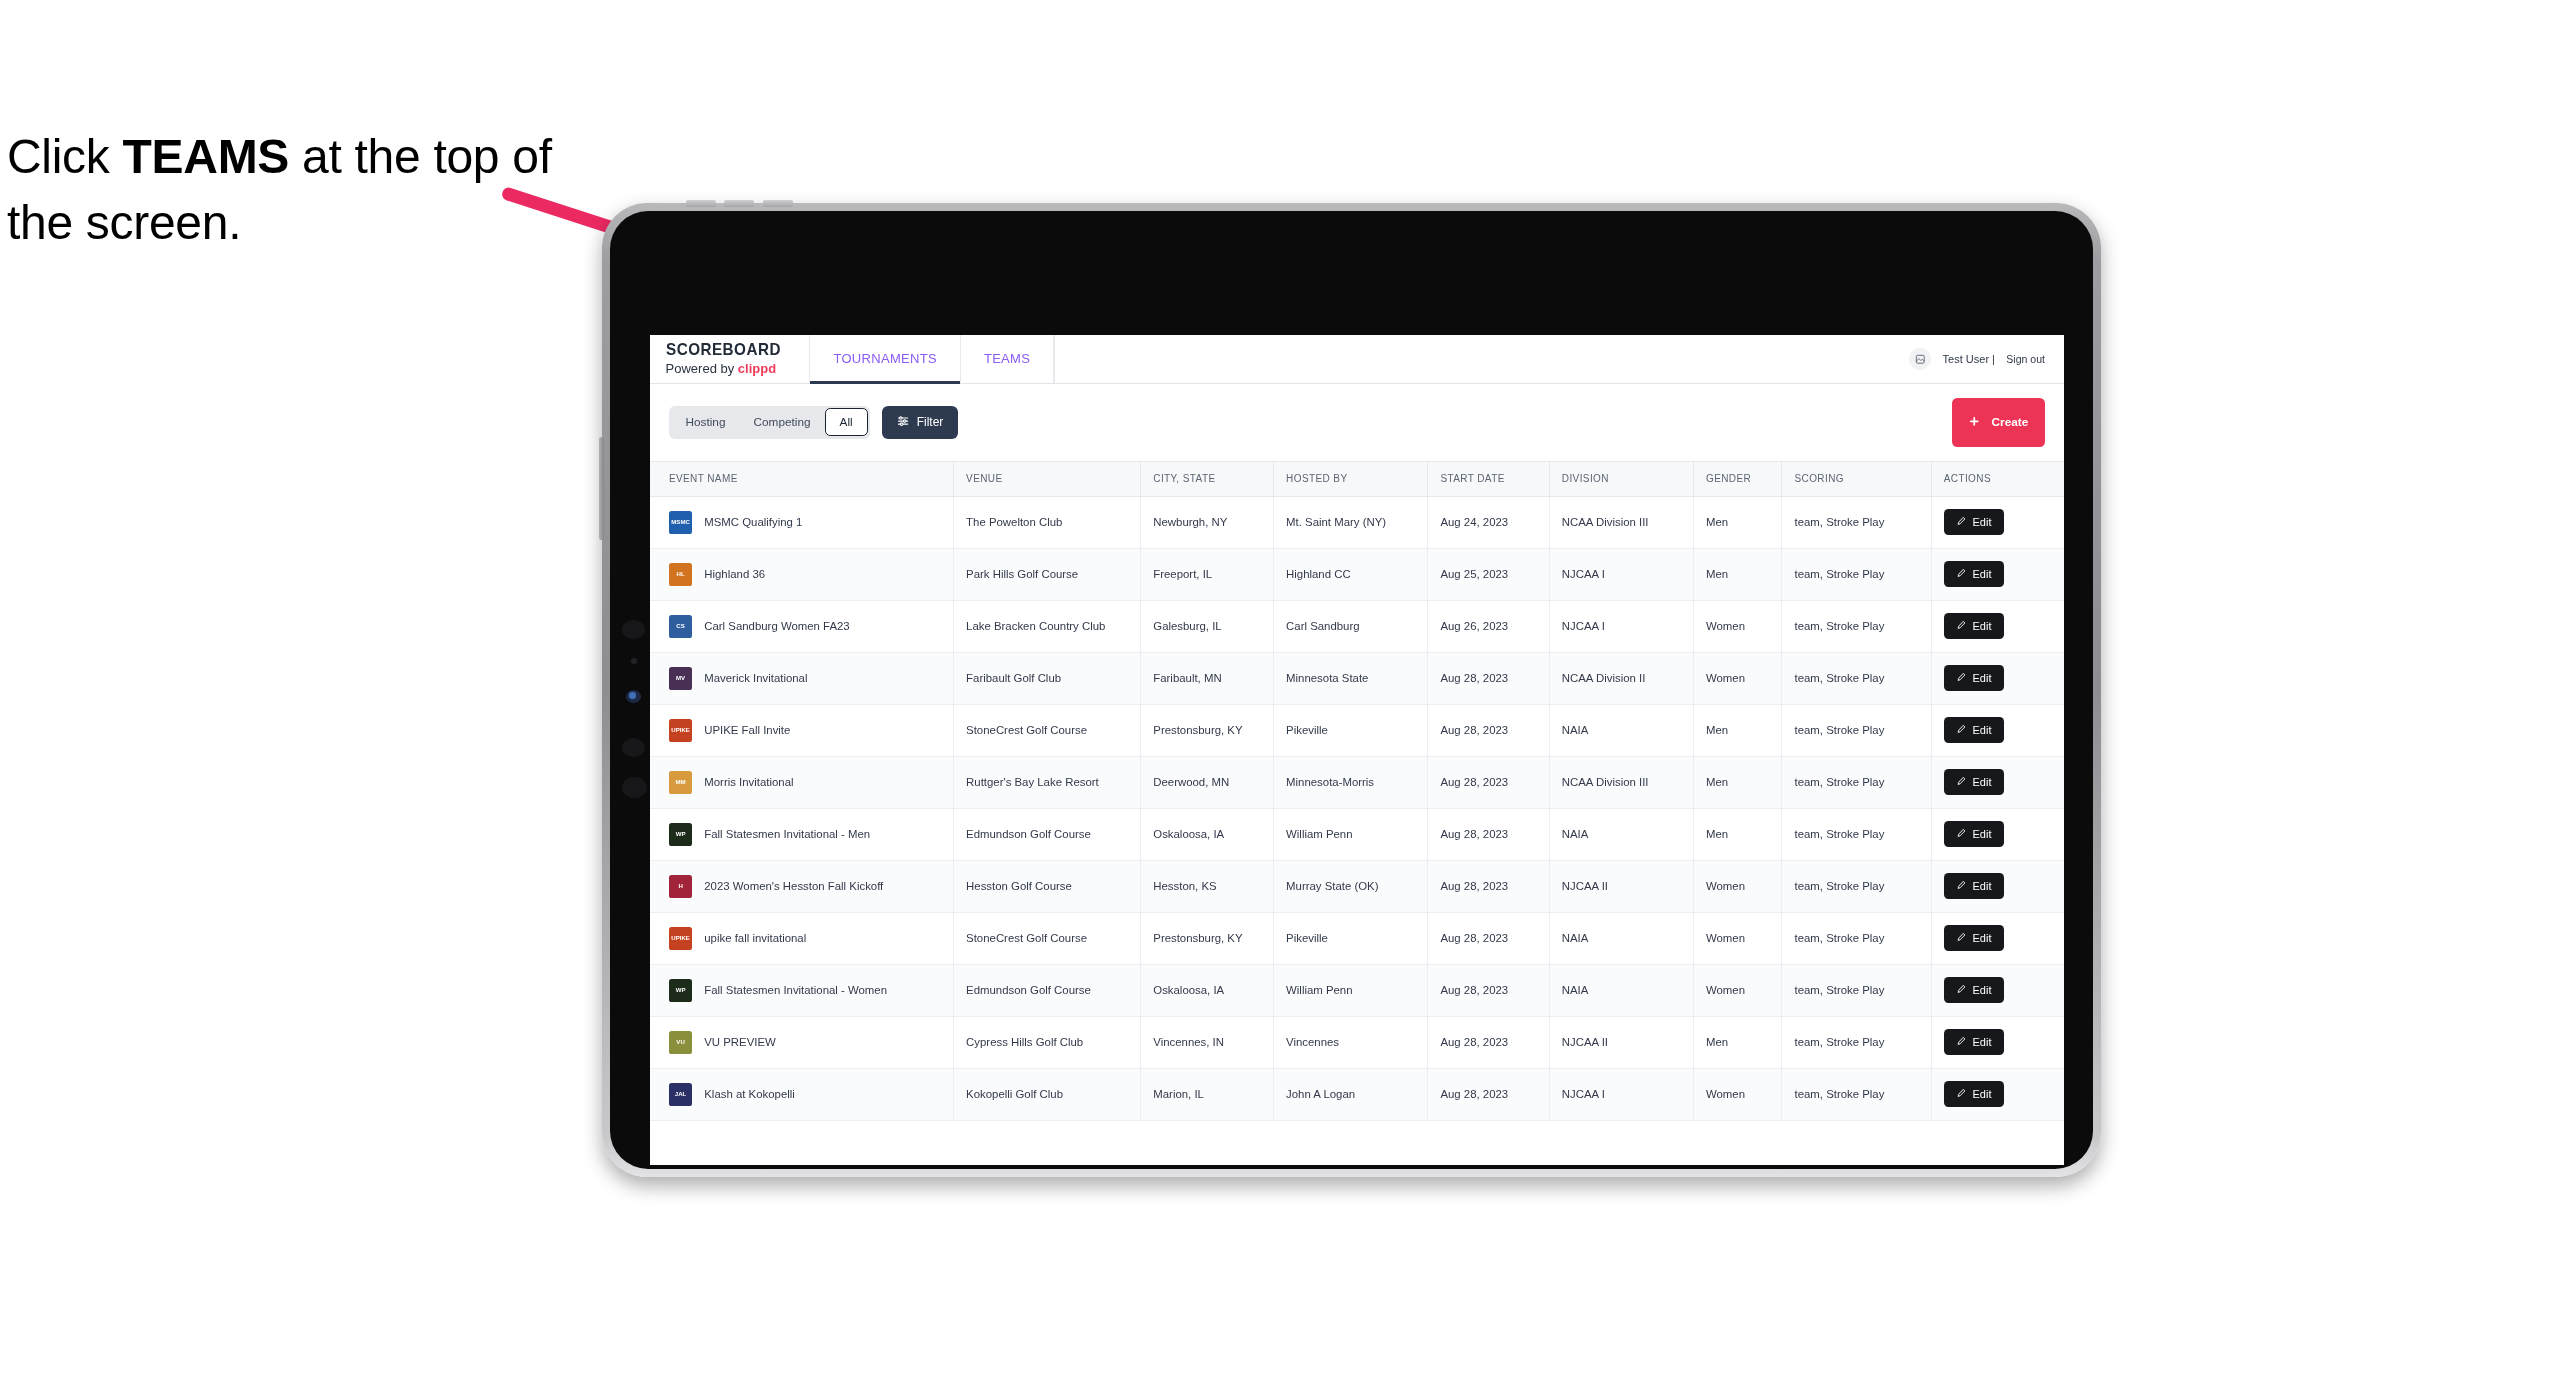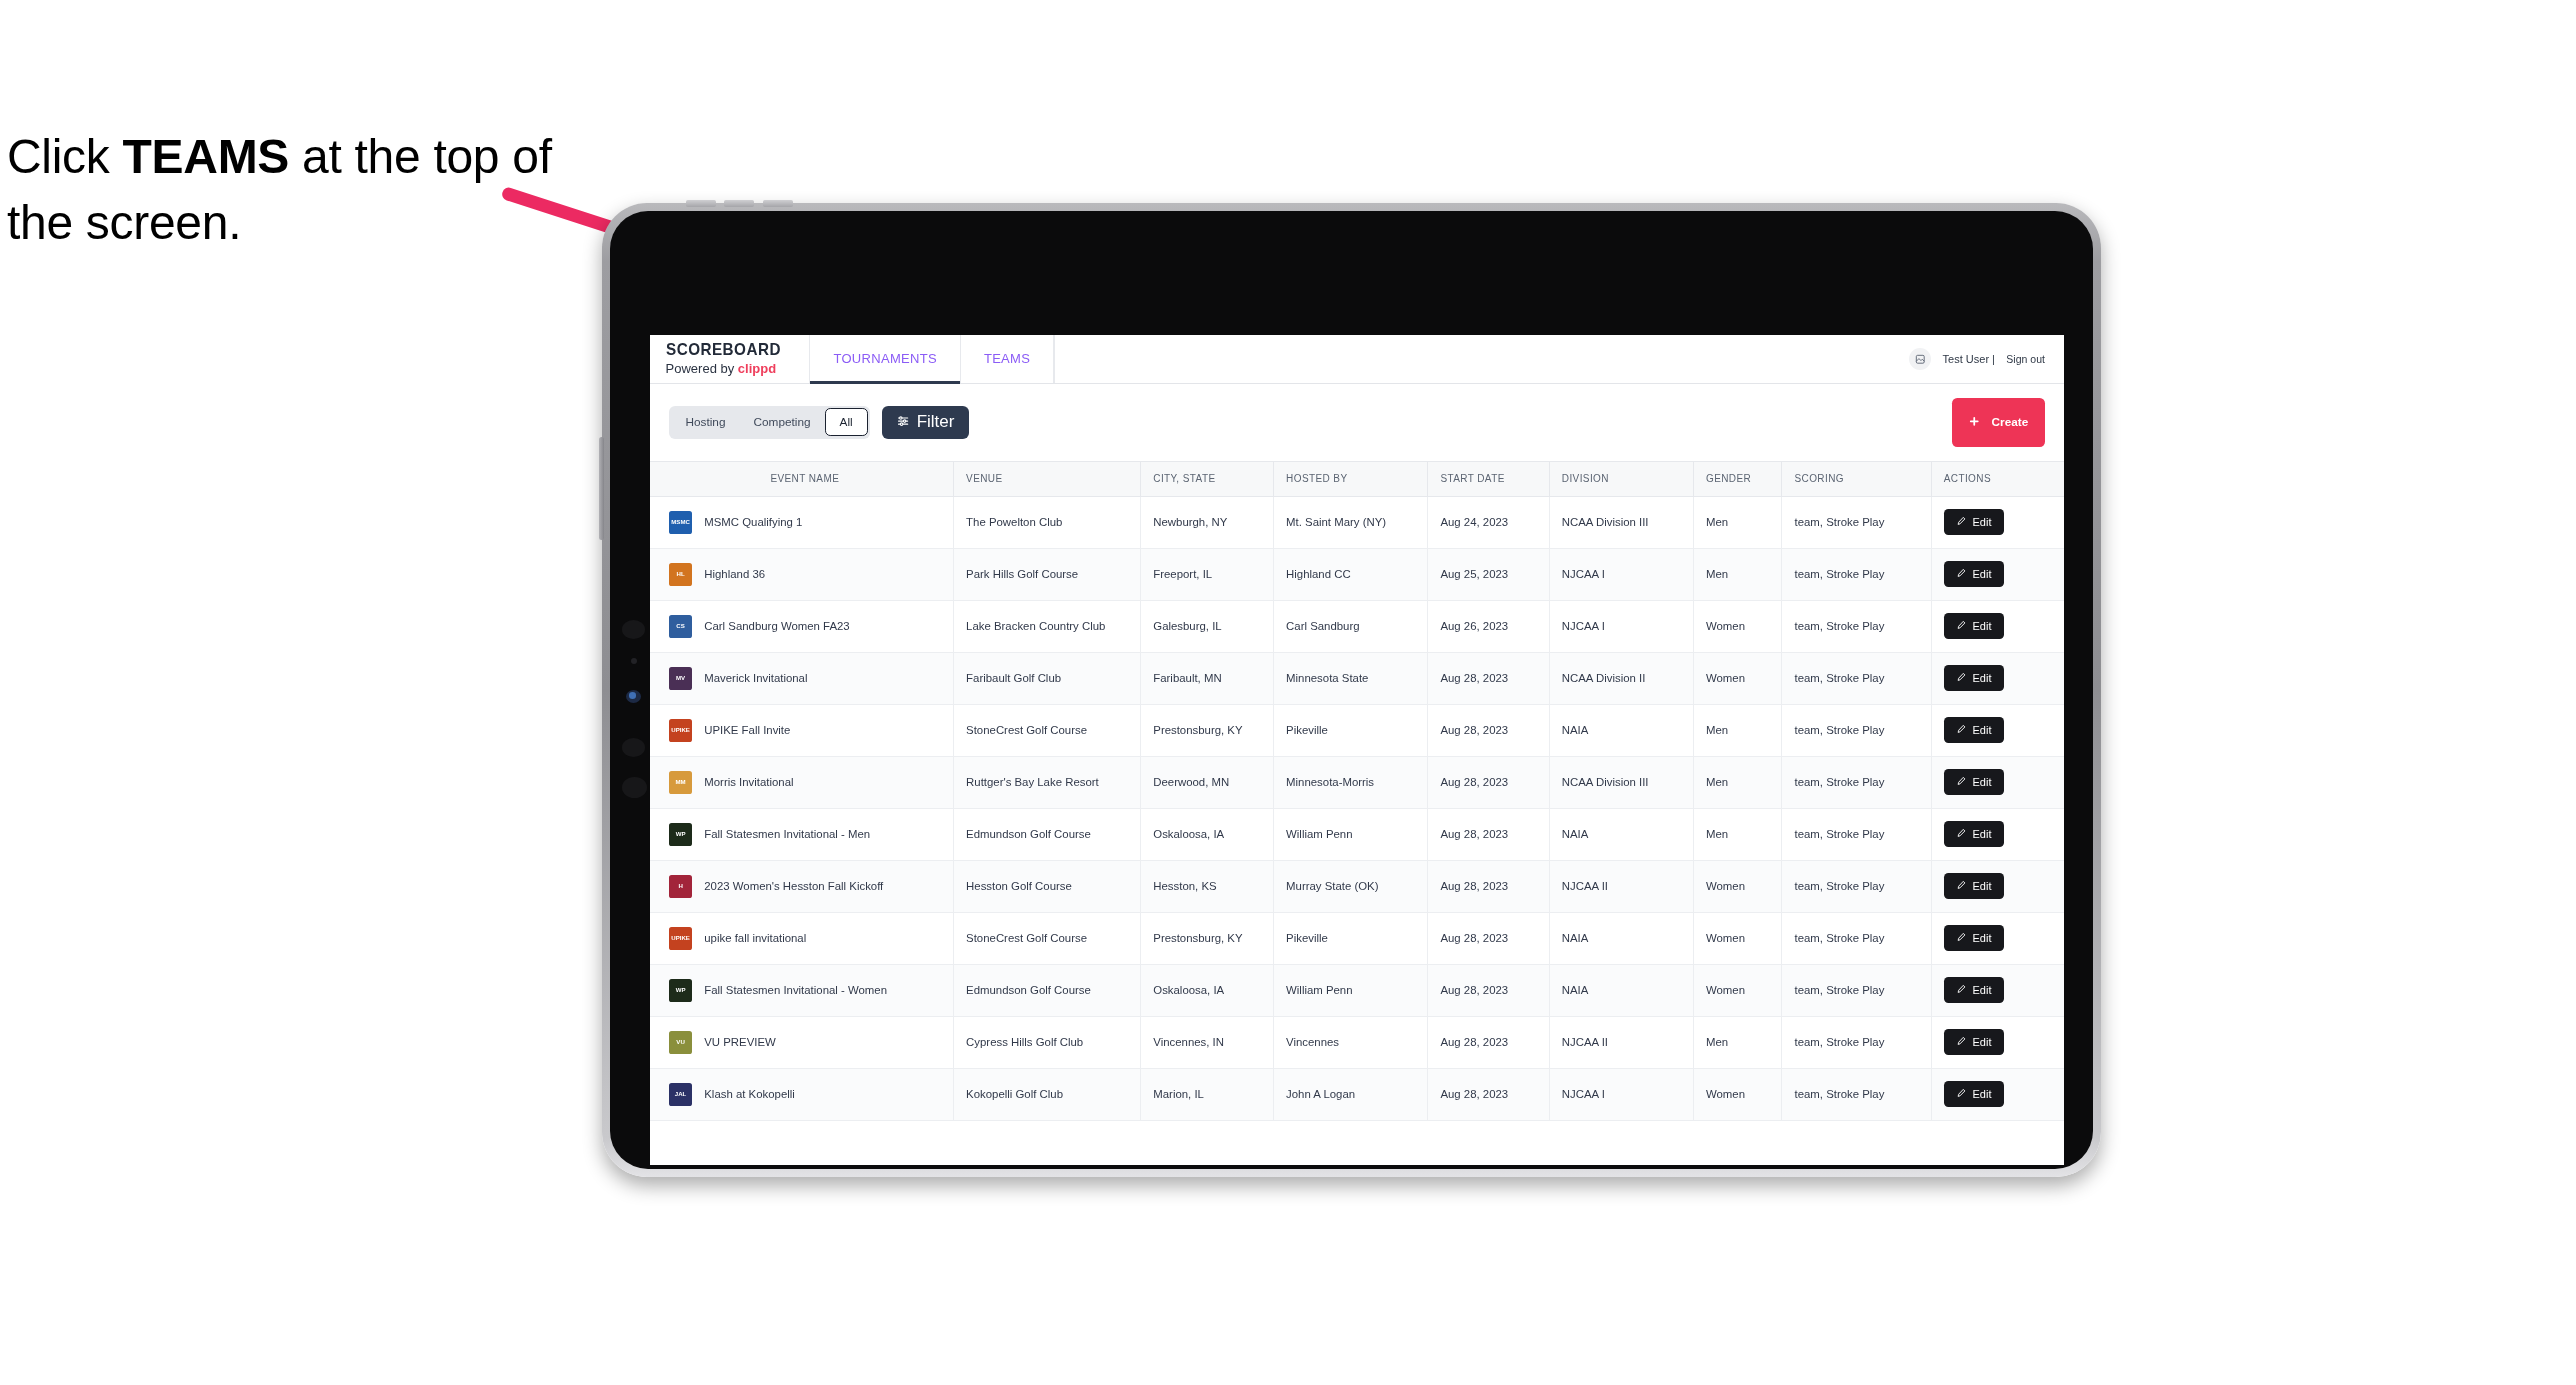--- a/index.html
+++ b/index.html
@@ -163,21 +163,21 @@
   .seg-item.active {
     background: #ffffff;
     border: 1.3px solid #1b2230;
     font-weight: 400;
     color: #1b2230;
   }
   .filter-btn {
     display: flex; align-items: center; gap: 7px;
     height: 33px; padding: 0 15px;
     background: #2e3a4f; color: #ffffff;
-    border-radius: 6.1px; font-size: 17px;
+    border-radius: 6.1px; font-size: 12px;
     cursor: pointer; border: none;
   }
   .toolbar-gap { flex: 1; }
   .search-input {
     width: 690px; height: 33px;
     border: 0.9px solid #d6dae0;
     border-radius: 4.4px;
     padding: 0 12.2px;
     font-size: 11.8px;
     color: #2f3846;
@@ -205,21 +205,21 @@
     font-weight: 400;
     letter-spacing: 0.4px;
     color: #5b6472;
     text-align: left;
     padding: 11.4px 12.2px;
     border-top: 0.9px solid #e6e8ec;
     border-bottom: 0.9px solid #e6e8ec;
     border-right: 0.9px solid #e6e8ec;
     white-space: nowrap;
   }
-  table.grid th:first-child { padding-left: 19px; text-align: center; }
+  table.grid th:first-child { padding-left: 19px; }
   table.grid th:last-child { border-right: none; }
   table.grid td {
     font-size: 11.4px;
     color: #31394a;
     padding: 0 12.2px;
     height: 52px;
     border-bottom: 0.9px solid #eceef1;
     border-right: 0.9px solid #eceef1;
     vertical-align: middle;
     white-space: nowrap;

